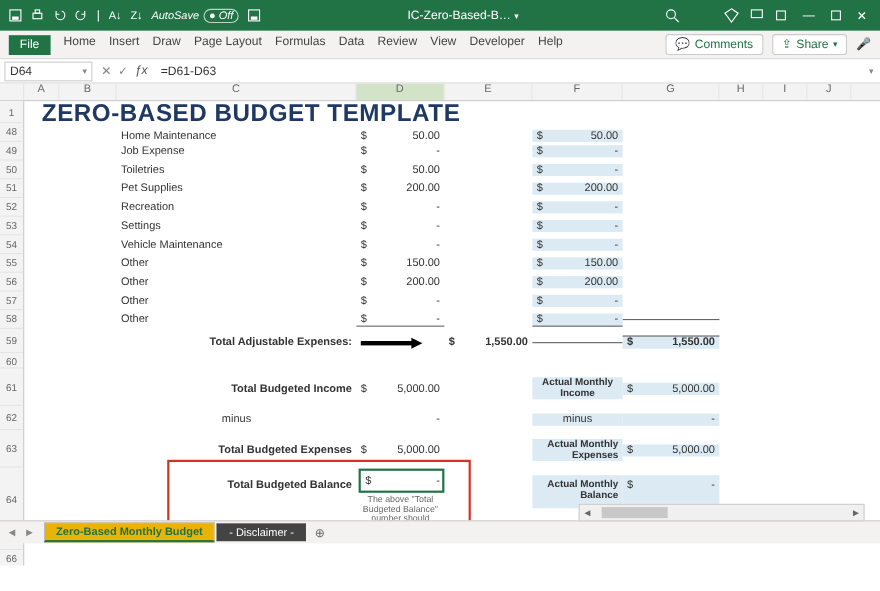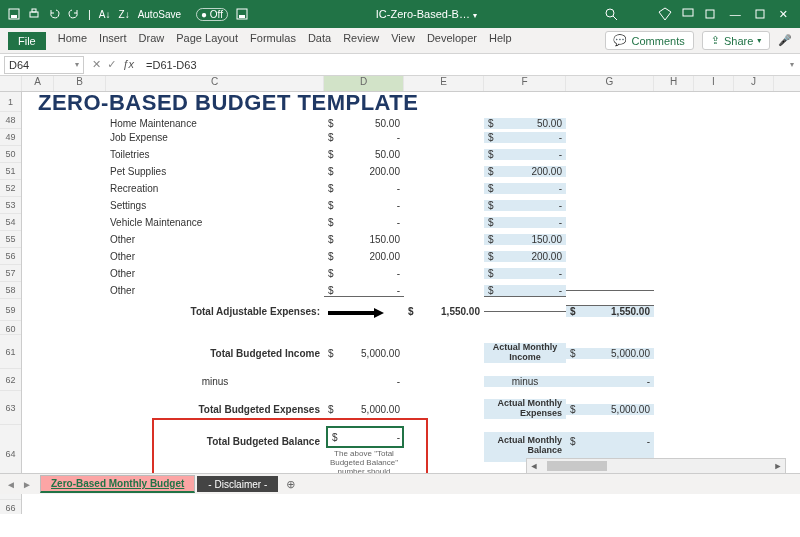--- a/index.html
+++ b/index.html
@@ -1,20 +1,20 @@
 <!DOCTYPE html>
 <html><head>
 <meta charset="utf-8">
 <style>
   * { box-sizing: border-box; margin: 0; padding: 0; font-family: "Segoe UI", Arial, sans-serif; }
   body { background: #fff; width: 800px; height: 537px; overflow: hidden; font-size: 11px; color: #333; }
   .titlebar { background: #217346; height: 28px; display: flex; align-items: center; color: #fff; padding: 0 8px; }
   .titlebar .qat { display: flex; gap: 8px; align-items: center; }
   .titlebar .qat span, .titlebar .right span { display: inline-flex; align-items: center; }
-  .autosave { display: flex; align-items: center; gap: 15px; font-size: 10px; margin-left: 8px; }
+  .autosave { display: flex; align-items: center; gap: 4px; font-size: 10px; margin-left: 8px; font-style: italic; }
   .pill { border: 1px solid rgba(255,255,255,.7); border-radius: 8px; padding: 0 4px; font-size: 10px; }
   .titlebar .doc { flex: 1; text-align: center; font-size: 11px; }
   .titlebar .right { display: flex; gap: 10px; align-items: center; }
   .ribbon { background: #f3f2f1; height: 26px; display: flex; align-items: center; padding: 0 8px; border-bottom: 1px solid #d4d4d4; }
   .ribbon .tabs { display: flex; gap: 12px; }
   .ribbon .tabs span { font-size: 11px; color: #444; cursor: default; }
   .ribbon .tabs span.file { background: #217346; color: #fff; padding: 3px 10px; }
   .ribbon .spacer { flex: 1; }
   .ribbon .actions { display: flex; gap: 8px; align-items: center; }
   .ribbon .actions .comments, .ribbon .actions .share { border: 1px solid #ccc; border-radius: 3px; padding: 2px 8px; font-size: 11px; background: #fff; color: #217346; display: flex; gap: 4px; align-items: center; }
@@ -43,21 +43,21 @@
   .bold { font-weight: 700; }
   .blue { background: #dbeaf3; }
   .arrow { display:inline-block; width:50px; height:0; border-top:4px solid #000; position:relative; }
   .arrow:after { content:""; position:absolute; right:-6px; top:-7px; border-left:10px solid #000; border-top:5px solid transparent; border-bottom:5px solid transparent; }
   .redbox { position: absolute; border: 2px solid #d93025; }
   .greenbox { position: absolute; border: 2px solid #217346; }
   .note { font-size: 8px; color: #666; text-align: center; line-height: 1.1; }
   .sheet-tabs { position: absolute; left: 0; right: 0; bottom: 20px; height: 21px; background: #f3f2f1; border-top: 1px solid #ccc; display: flex; align-items: center; padding-left: 40px; gap:2px; }
   .sheet-tabs .navbtn { position:absolute; left:6px; display:flex; gap:6px; color:#888; font-size:10px;}
   .tab { padding: 2px 10px; font-size: 10px; border: 1px solid #bbb; border-bottom: none; background: #fff; }
-  .tab.active { border-bottom: 2px solid #217346; color: #217346; font-weight: 600; background:#fca5a5;text-decoration:underline; }
+  .tab.active { border-bottom: 2px solid #217346; color: #217346; font-weight: 600; background:#eab308; }
   .tab.dark { background: #444; color: #fff; border-color:#444; }
   .addsheet { margin-left: 6px; color: #666; }
   .hscroll { position:absolute; right:14px; bottom:20px; width:260px; height:16px; background:#f0f0f0; border:1px solid #ccc; display:flex; align-items:center;}
   .hscroll .thumb { width:60px; height:10px; background:#c8c8c8; margin-left:6px;}
   .hscroll .arr { width:14px; text-align:center; font-size:9px; color:#666;}
   .statusbar { position: absolute; left:0; right:0; bottom:0; height: 20px; background: #f3f2f1; border-top: 1px solid #ccc; display: flex; align-items: center; padding: 0 8px; font-size: 10px; color: #555; }
   .statusbar .flex { flex: 1; }
   .viewbtns { display:flex; gap:4px; margin: 0 8px;}
   .viewbtns span { width:18px; height:14px; border:1px solid #bbb; display:inline-block;}
   .zoom { display:flex; align-items:center; gap:6px;}

